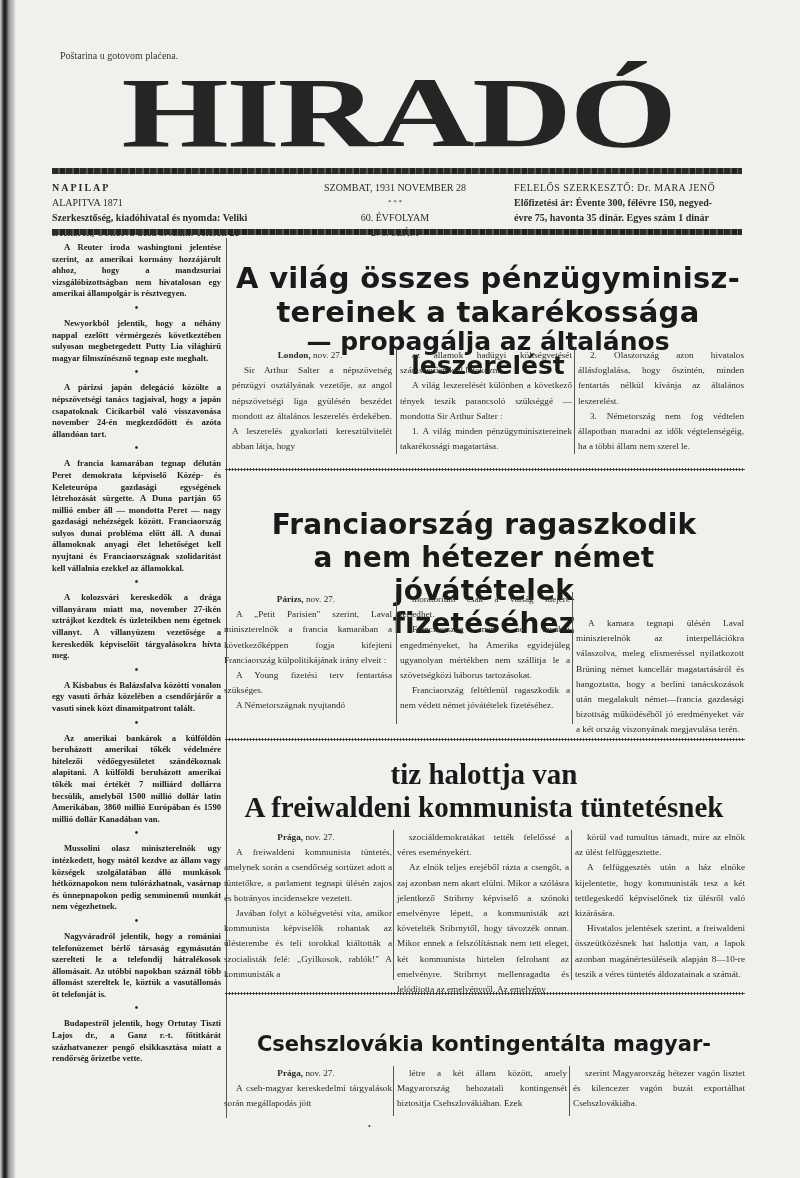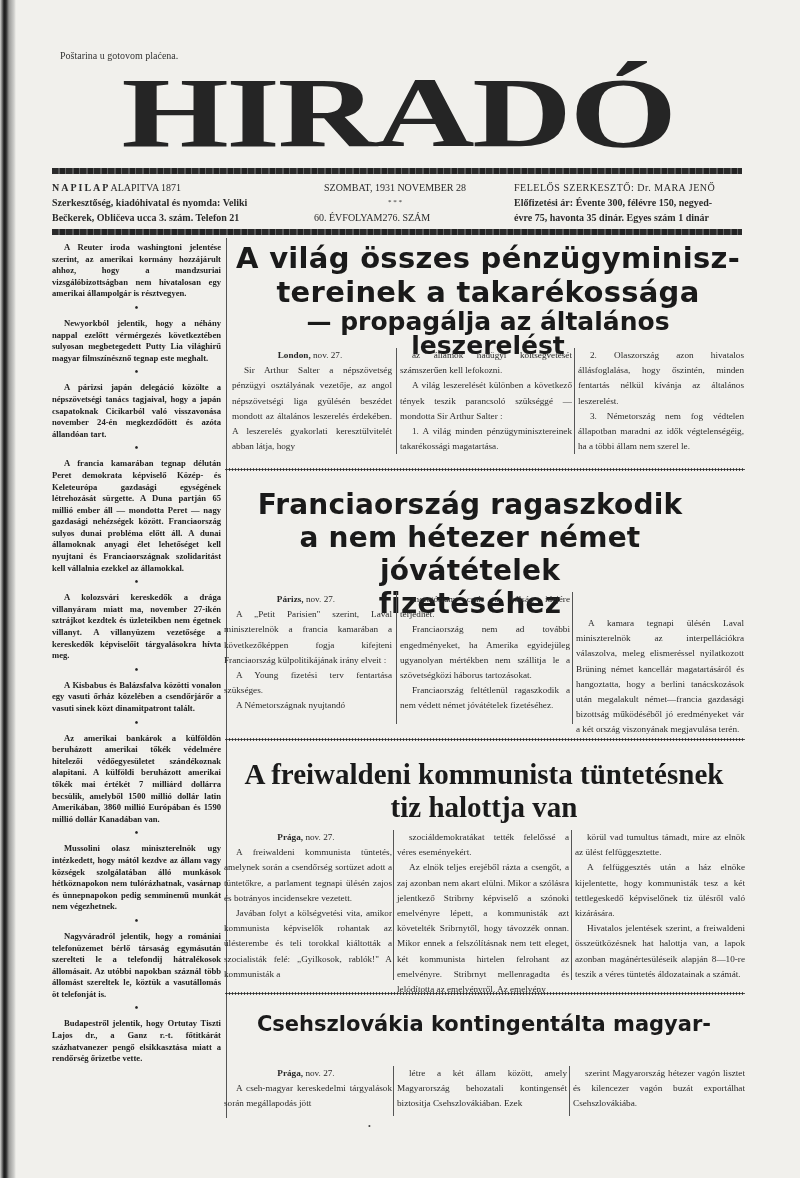--- a/index.html
+++ b/index.html
@@ -14,46 +14,46 @@
     .masthead { position: absolute; left: 68px; top: 62px; width: 660px; height: 100px; }
     .masthead-title { position: absolute; left: 0; top: 0; width: 660px; height: 100px;
       font-family: "Liberation Serif", "DejaVu Serif", serif; font-weight: bold;
       font-size: 122px; line-height: 100px; letter-spacing: -2px; color: #252525;
       text-align: center; transform: scaleX(1.13) scaleY(0.82); transform-origin: center center; }
 
     .rule-thick { position: absolute; height: 6px;
       background: repeating-linear-gradient(90deg, #2a2a2a 0 6px, #555 6px 8px, #222 8px 13px, #666 13px 14px); }
 
     .info { position: absolute; top: 180px; font-size: 10px; line-height: 15px; color: #2a2a2a; }
-    .info .row { display: flex; justify-content: flex-start; }
+    .info .row { display: flex; justify-content: flex-end; flex-direction: column; }
     .info b { font-weight: bold; }
     .spaced { letter-spacing: 2px; }
 
     .col-divider { position: absolute; width: 1px; background: #555; }
 
     .leftcol { position: absolute; left: 52px; top: 242px; width: 169px; font-size: 8.6px; line-height: 11.6px;
       text-align: justify; color: #222; font-weight: bold; }
     .leftcol p { text-indent: 12px; margin-bottom: 2px; }
     .leftcol .dot { text-align: center; font-size: 10px; line-height: 12px; margin: 2px 0 4px; }
 
-    .headline-sans { font-family: "DejaVu Sans", "Liberation Sans", sans-serif; font-weight: bold; color: #1a1a1a; text-align: center; }
+    .headline-sans { font-family: "DejaVu Sans", "Liberation Sans", sans-serif; font-weight: bold; color: #1a1a1a; text-align: center; margin-top: 20px; }
     .headline-serif { font-family: "Liberation Serif", "DejaVu Serif", serif; font-weight: bold; color: #1a1a1a; text-align: center; }
 
     .h1 { position: absolute; left: 232px; top: 241px; width: 512px; font-size: 29px; line-height: 34px; letter-spacing: 0.3px; }
     .h1-sub { position: absolute; left: 232px; top: 310px; width: 512px; font-size: 25px; line-height: 24px; }
 
     .article { position: absolute; font-size: 9.2px; line-height: 15.2px; color: #2a2a2a; text-align: justify; }
     .article p { text-indent: 12px; }
     .article .dateline { text-align: center; padding-right: 4px; }
     .article .dateline b { font-weight: bold; }
 
     .dots-rule { position: absolute; height: 3px;
       background: radial-gradient(circle, #2a2a2a 45%, transparent 55%) 0 0 / 3px 3px repeat-x; }
 
-    .h2 { position: absolute; left: 208px; top: 488px; width: 524px; font-size: 28px; line-height: 33px; letter-spacing: 0.2px; }
+    .h2 { position: absolute; left: 222px; top: 488px; width: 524px; font-size: 28px; line-height: 33px; letter-spacing: 0.2px; }
     .h3 { position: absolute; left: 222px; top: 758px; width: 524px; font-size: 29px; line-height: 33px; }
     .h4 { position: absolute; left: 222px; top: 1012px; width: 524px; font-size: 21px; line-height: 25px; }
 
     .stray-dot { position: absolute; left: 368px; top: 1122px; font-size: 8px; color: #444; }
   </style>
 </head>
 <body>
 
 <div class="spine"></div>
 
@@ -158,22 +158,22 @@
     <p>Franciaország feltétlenül ragaszkodik a nem védett német jóvátételek fizetéséhez.</p>
 </div>
 <div class="col-divider" style="left:572px; top:592px; height:132px;"></div>
 <div class="article" style="left:576px; top:592px; width:168px;margin-top:24px;">
   <p>A kamara tegnapi ülésén Laval miniszterelnök az interpellációkra válaszolva, meleg elismeréssel nyilatkozott Brüning német kancellár magatartásáról és hangoztatta, hogy a berlini tanácskozások után megalakult német—francia gazdasági bizottság működéséből jó eredményeket vár a két ország viszonyának megjavulása terén.</p>
 </div>
 
 <div class="dots-rule" style="left:225px; top:738px; width:520px;"></div>
 
 <div class="h3 headline-serif">
+  <div>tiz halottja van</div>
   <div>A freiwaldeni kommunista tüntetésnek</div>
-  <div>tiz halottja van</div>
 </div>
 
 <div class="article" style="left:224px; top:830px; width:168px;">
   <div class="dateline"><b>Prága,</b> <span>nov. 27.</span></div>
   <p class="js-split">A freiwaldeni kommunista tüntetés, amelynek során a csendőrség sortüzet adott a tüntetőkre, a parlament tegnapi ülésén zajos és botrányos incidensekre vezetett.</p>
     <p>Javában folyt a kölségvetési vita, amikor kommunista képviselők rohantak az ülésterembe és teli torokkal kiáltották a szocialisták felé: „Gyilkosok, rablók!" A kommunisták a</p>
 </div>
 <div class="col-divider" style="left:393px; top:830px; height:150px;"></div>
 <div class="article" style="left:397px; top:830px; width:172px;">
   <p class="js-split">szociáldemokratákat tették felelőssé a véres eseményekért.</p>

